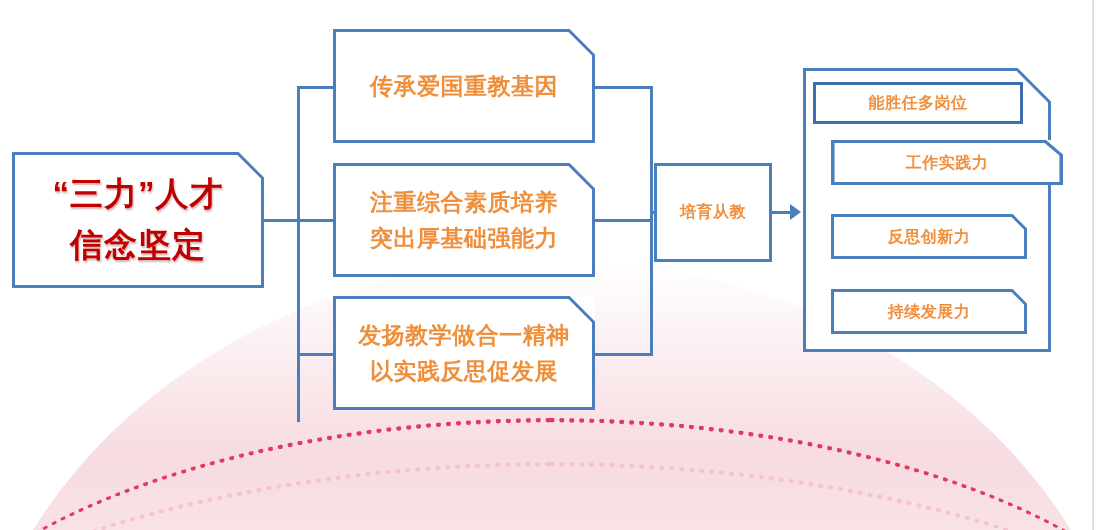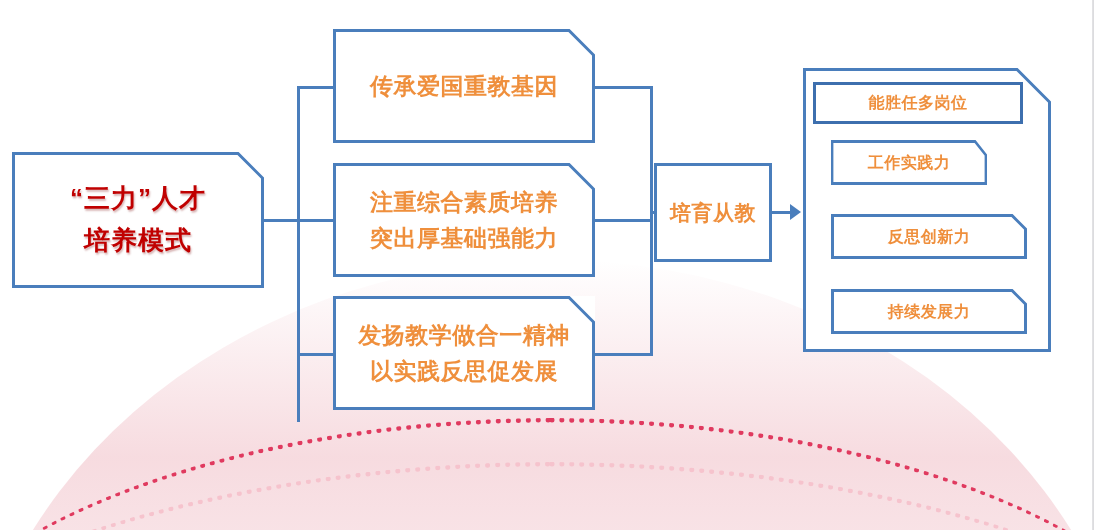--- a/index.html
+++ b/index.html
@@ -61,41 +61,41 @@
   
   .node svg.frame {
     position:absolute; left:0; top:0; width:100%; height:100%;
     display:block;
   }
   .node .label { position:relative; z-index:2; white-space:nowrap; }
 
   
   #node-root {
     left:12px; top:152px; width:252px; height:136px;
-    color:#c00000; font-size:26px; letter-spacing:1px;
+    color:#c00000; font-size:33px; letter-spacing:1px;
     text-shadow:1px 2px 2px rgba(120,0,0,0.30);
   }
   #node-root .label { line-height:1.30; }
 
   .mid { width:262px; font-size:23px; }
   #node-mid-0 { left:333px; top:29px;  height:114px; }
   #node-mid-1 { left:333px; top:163px; height:114px;text-align:center; }
   #node-mid-2 { left:333px; top:296px; height:114px; }
 
   #node-bridge {
     left:654px; top:163px; width:118px; height:99px;
-    font-size:21px; line-height:1.9;
+    font-size:16px; line-height:1.9;
   }
 
   #group-right {
     left:803px; top:68px; width:248px; height:284px;
   }
   .leaf { font-size:16px; }
   #node-leaf-0 { left:813px; top:82px;  width:210px; height:42px; }
-  #node-leaf-1 { left:831px; top:140px; width:156px; height:45px; }
+  #node-leaf-1 { left:831px; top:140px; width:232px; height:45px; }
   #node-leaf-2 { left:831px; top:214px; width:196px; height:45px; }
   #node-leaf-3 { left:831px; top:289px; width:196px; height:45px; }
 
   
   .conn { position:absolute; background:#4a7ebc; }
   .conn-h { height:3px; }
   .conn-v { width:3px; }
 
   
   #c-root-out   { left:264px; top:219px; width:36px; }
@@ -150,21 +150,21 @@
     <svg class="frame" viewBox="0 0 248 284" preserveAspectRatio="none">
       <path d="M1.5,1.5 H214 L246.5,34 V282.5 H1.5 Z" fill="#ffffff" stroke="#4a7ebc" stroke-width="3"></path>
     </svg>
   </div>
 
   <div class="node" id="node-root">
     <svg class="frame" viewBox="0 0 252 136" preserveAspectRatio="none">
       <path d="M1.5,1.5 H226 L250.5,26 V134.5 H1.5 Z" fill="#ffffff" stroke="#4a7ebc" stroke-width="3"></path>
     </svg>
     <div class="label">“三力”人才</div>
-    <div class="label">培养模式</div>
+    <div class="label">信念坚定</div>
   </div>
 
   <div class="node mid" id="node-mid-0">
     <svg class="frame" viewBox="0 0 262 114" preserveAspectRatio="none">
       <path d="M1.5,1.5 H236 L260.5,26 V112.5 H1.5 Z" fill="#ffffff" stroke="#4a7ebc" stroke-width="3"></path>
     </svg>
     <div class="label">传承爱国重教基因</div>
   </div>
 
   <div class="node mid" id="node-mid-1">

